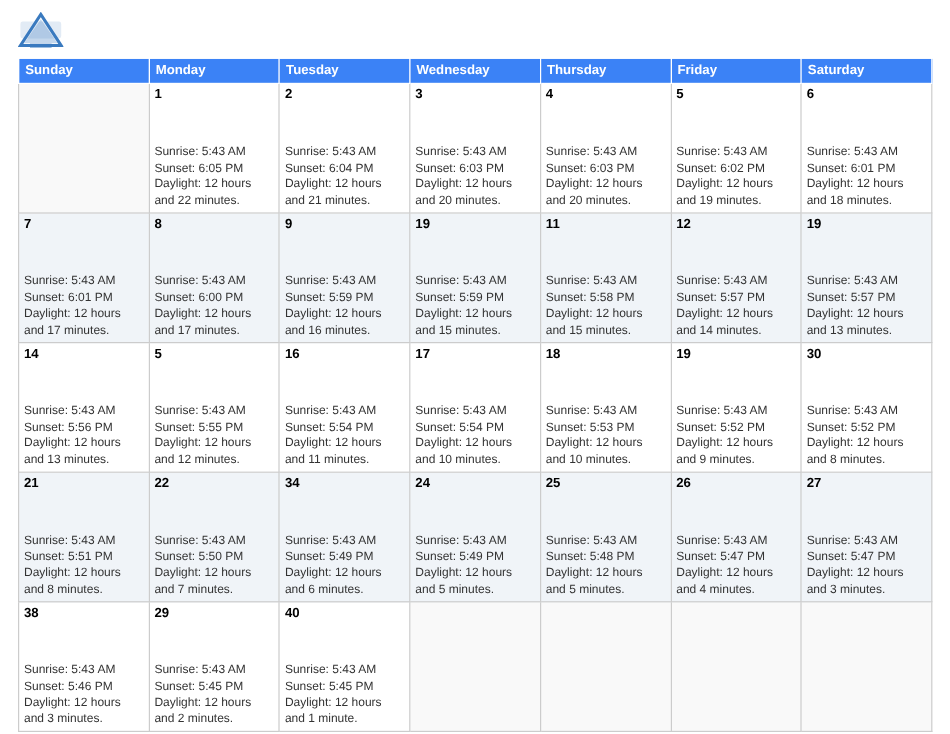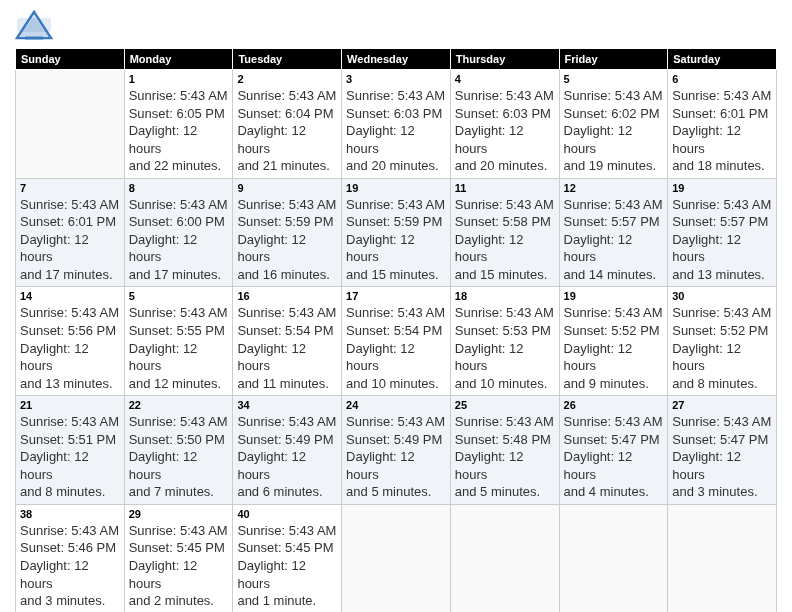--- a/index.html
+++ b/index.html
@@ -41,21 +41,21 @@
       font-size: 14px;
       color: #444;
     }
     .calendar {
       width: 100%;
       border-collapse: collapse;
       flex: 1;
       font-size: 9.5px;
     }
     .calendar th {
-      background-color: #000000;
+      background-color: #3b82f6;
       color: #fff;
       text-align: left;
       padding: 4px 5px;
       font-size: 11px;
       font-weight: bold;
       border: 1px solid #fff;
     }
     .calendar td {
       border: 1px solid #ccc;
       vertical-align: top;
@@ -63,23 +63,24 @@
       width: calc(100% / 7);
       height: 80px;
     }
     .day-num {
       font-weight: bold;
       font-size: 11px;
       margin-bottom: 2px;
       display: block;
     }
     .day-info {
-      font-size: 13px;
+      font-size: 10px;
       color: #333;
       line-height: 1.35;
+      margin-top: 35px;
     }
     .empty-cell {
       background: #f9f9f9;
     }
     .row-shaded td {
       background-color: #f0f4f8;
     }
   </style>
 </head>
 <body>

